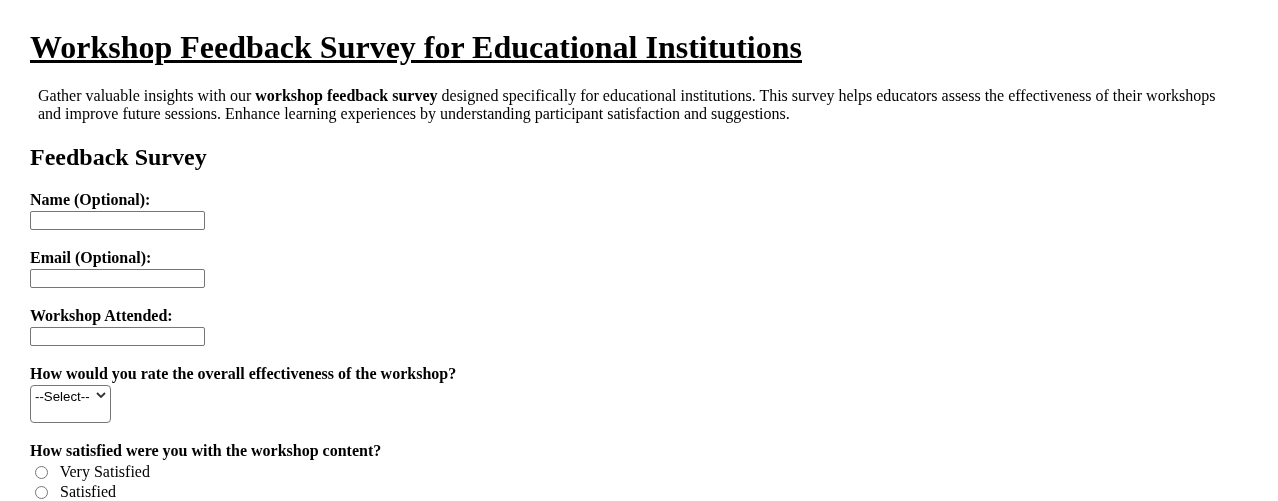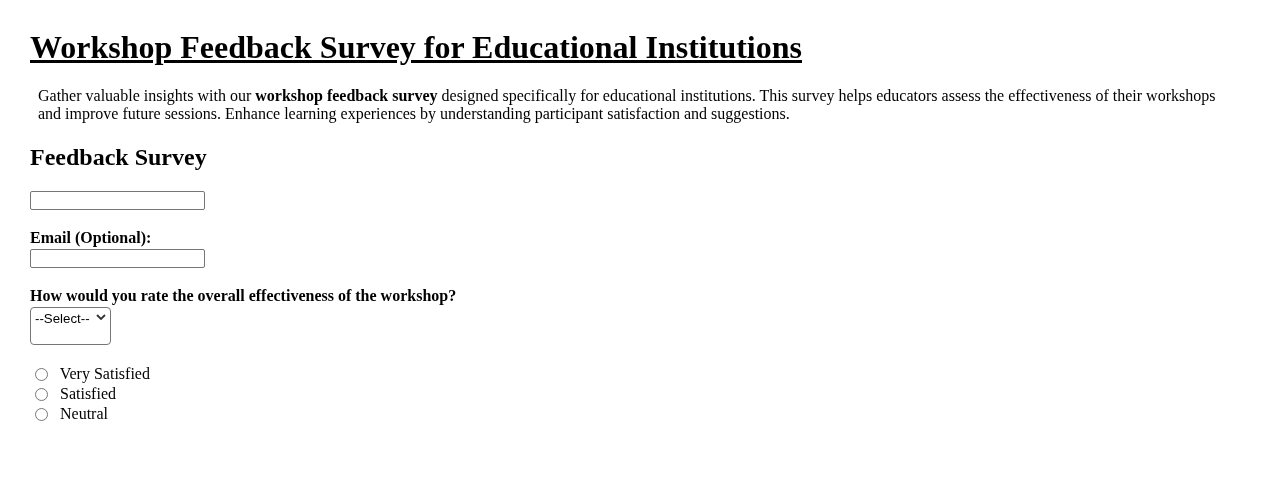--- a/index.html
+++ b/index.html
@@ -91,44 +91,50 @@
 
 <h1 class="page-title">Workshop Feedback Survey for Educational Institutions</h1>
 
 <p class="intro"><span>Gather valuable insights with our </span><b>workshop feedback survey</b><span> designed specifically for educational institutions. This survey helps educators assess the effectiveness of their workshops and improve future sessions. Enhance learning experiences by understanding participant satisfaction and suggestions.</span></p>
 
 <h2 class="section-heading">Feedback Survey</h2>
 
 <form>
 
   <div class="form-group">
+    <label class="field-label" for="name-input">Name (Optional):</label>
     <input type="text" id="name-input" value="" style="">
   </div>
 
   <div class="form-group">
     <label class="field-label" for="email-input">Email (Optional):</label>
     <input type="text" id="email-input" value="" style="">
   </div>
 
+  <div class="form-group">
+    <label class="field-label" for="workshop-input">Workshop Attended:</label>
+    <input type="text" id="workshop-input" value="" style="">
+  </div>
 
   <div class="form-group">
     <label class="field-label" for="effectiveness-select">How would you rate the overall effectiveness of the workshop?</label>
     <span class="select-wrap">
       <select id="effectiveness-select">
         <option>--Select--</option>
       </select>
       <span class="chevron">
         <svg width="10" height="6" viewBox="0 0 10 6">
             <polyline points="1,1 5,5 9,1" fill="none" stroke="#333333" stroke-width="1.8"></polyline>
           </svg>
       </span>
     </span>
   </div>
 
   <div class="form-group">
+    <label class="field-label">How satisfied were you with the workshop content?</label>
     <div class="radio-group">
       <div class="radio-option">
         <input type="radio" name="satisfaction" id="sat-0" style="">
         <label for="sat-0">Very Satisfied</label>
       </div>
       <div class="radio-option">
         <input type="radio" name="satisfaction" id="sat-1" style="">
         <label for="sat-1">Satisfied</label>
       </div>
       <div class="radio-option">

